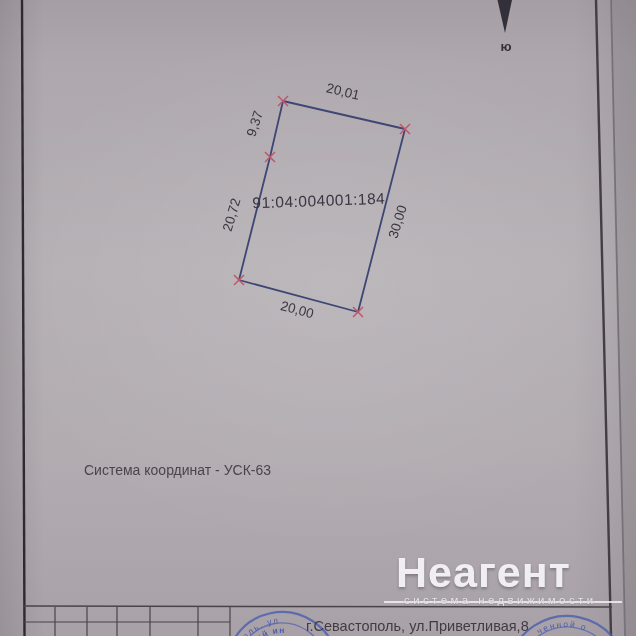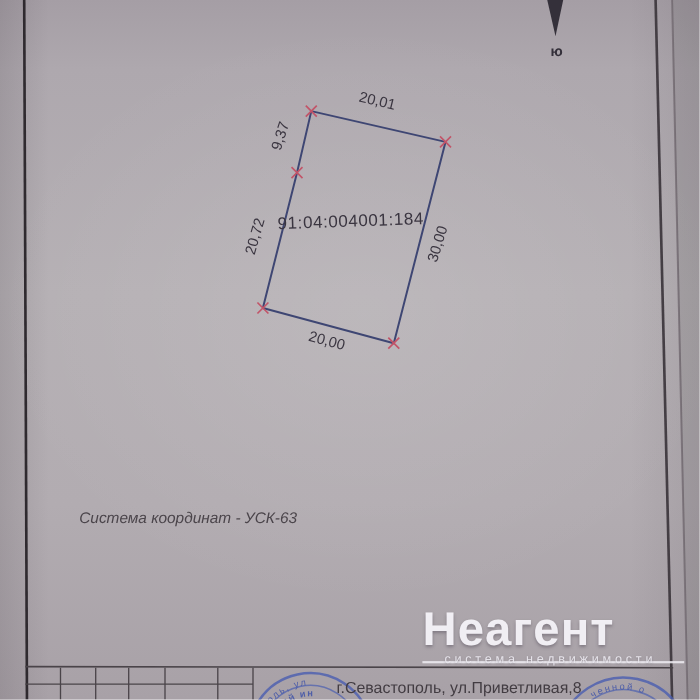--- a/index.html
+++ b/index.html
@@ -11,27 +11,27 @@
     background:
       linear-gradient(90deg, rgba(58,50,58,0.14) 0%, rgba(0,0,0,0) 7%, rgba(0,0,0,0) 90%, rgba(58,50,58,0.10) 100%),
       radial-gradient(90% 70% at 52% 45%, rgba(255,255,255,0.10) 0%, rgba(0,0,0,0) 60%),
       linear-gradient(180deg, #a59ea5 0%, #aea8ae 10%, #b5b0b4 42%, #b2acb1 72%, #a8a1a7 100%);
   }
   .scene{position:absolute;left:0;top:0;}
   svg text{font-family:"Liberation Sans",sans-serif;}
   .dim-label{font-size:13.5px;fill:#3a3540;}
   .cad-label{font-size:15.5px;fill:#3a3540;letter-spacing:0.5px;}
   .south-glyph{font-size:13px;font-weight:bold;fill:#34303a;}
-  .notes{position:absolute;left:72px;top:463px;color:#4b454b;font-style:italic;}
+  .notes{position:absolute;left:84px;top:463px;color:#4b454b;}
   .notes p{margin:0 0 12px 0;font-size:14px;line-height:15px;white-space:pre;}
   .address{position:absolute;left:306px;top:618px;font-size:14.5px;color:#423c42;white-space:pre;text-align:center;}
   .wm{position:absolute;left:384px;top:548px;width:245px;pointer-events:none;}
   .wm-line{position:absolute;left:0;top:53px;width:238px;height:2px;background:rgba(238,236,241,0.88);}
   .wm-brand{
-    position:absolute;left:0;top:0;
+    position:absolute;left:12px;top:0;
     font-size:43px;font-weight:bold;letter-spacing:1px;
     color:rgba(245,243,248,0.96);
     text-shadow:0 2px 3px rgba(66,58,72,0.40);
   }
   .wm-tag{
     position:absolute;left:20px;top:46px;
     font-size:11.5px;letter-spacing:3.4px;
     color:rgba(236,233,240,0.92);
     text-shadow:0 1px 2px rgba(66,58,72,0.30);
     white-space:nowrap;

